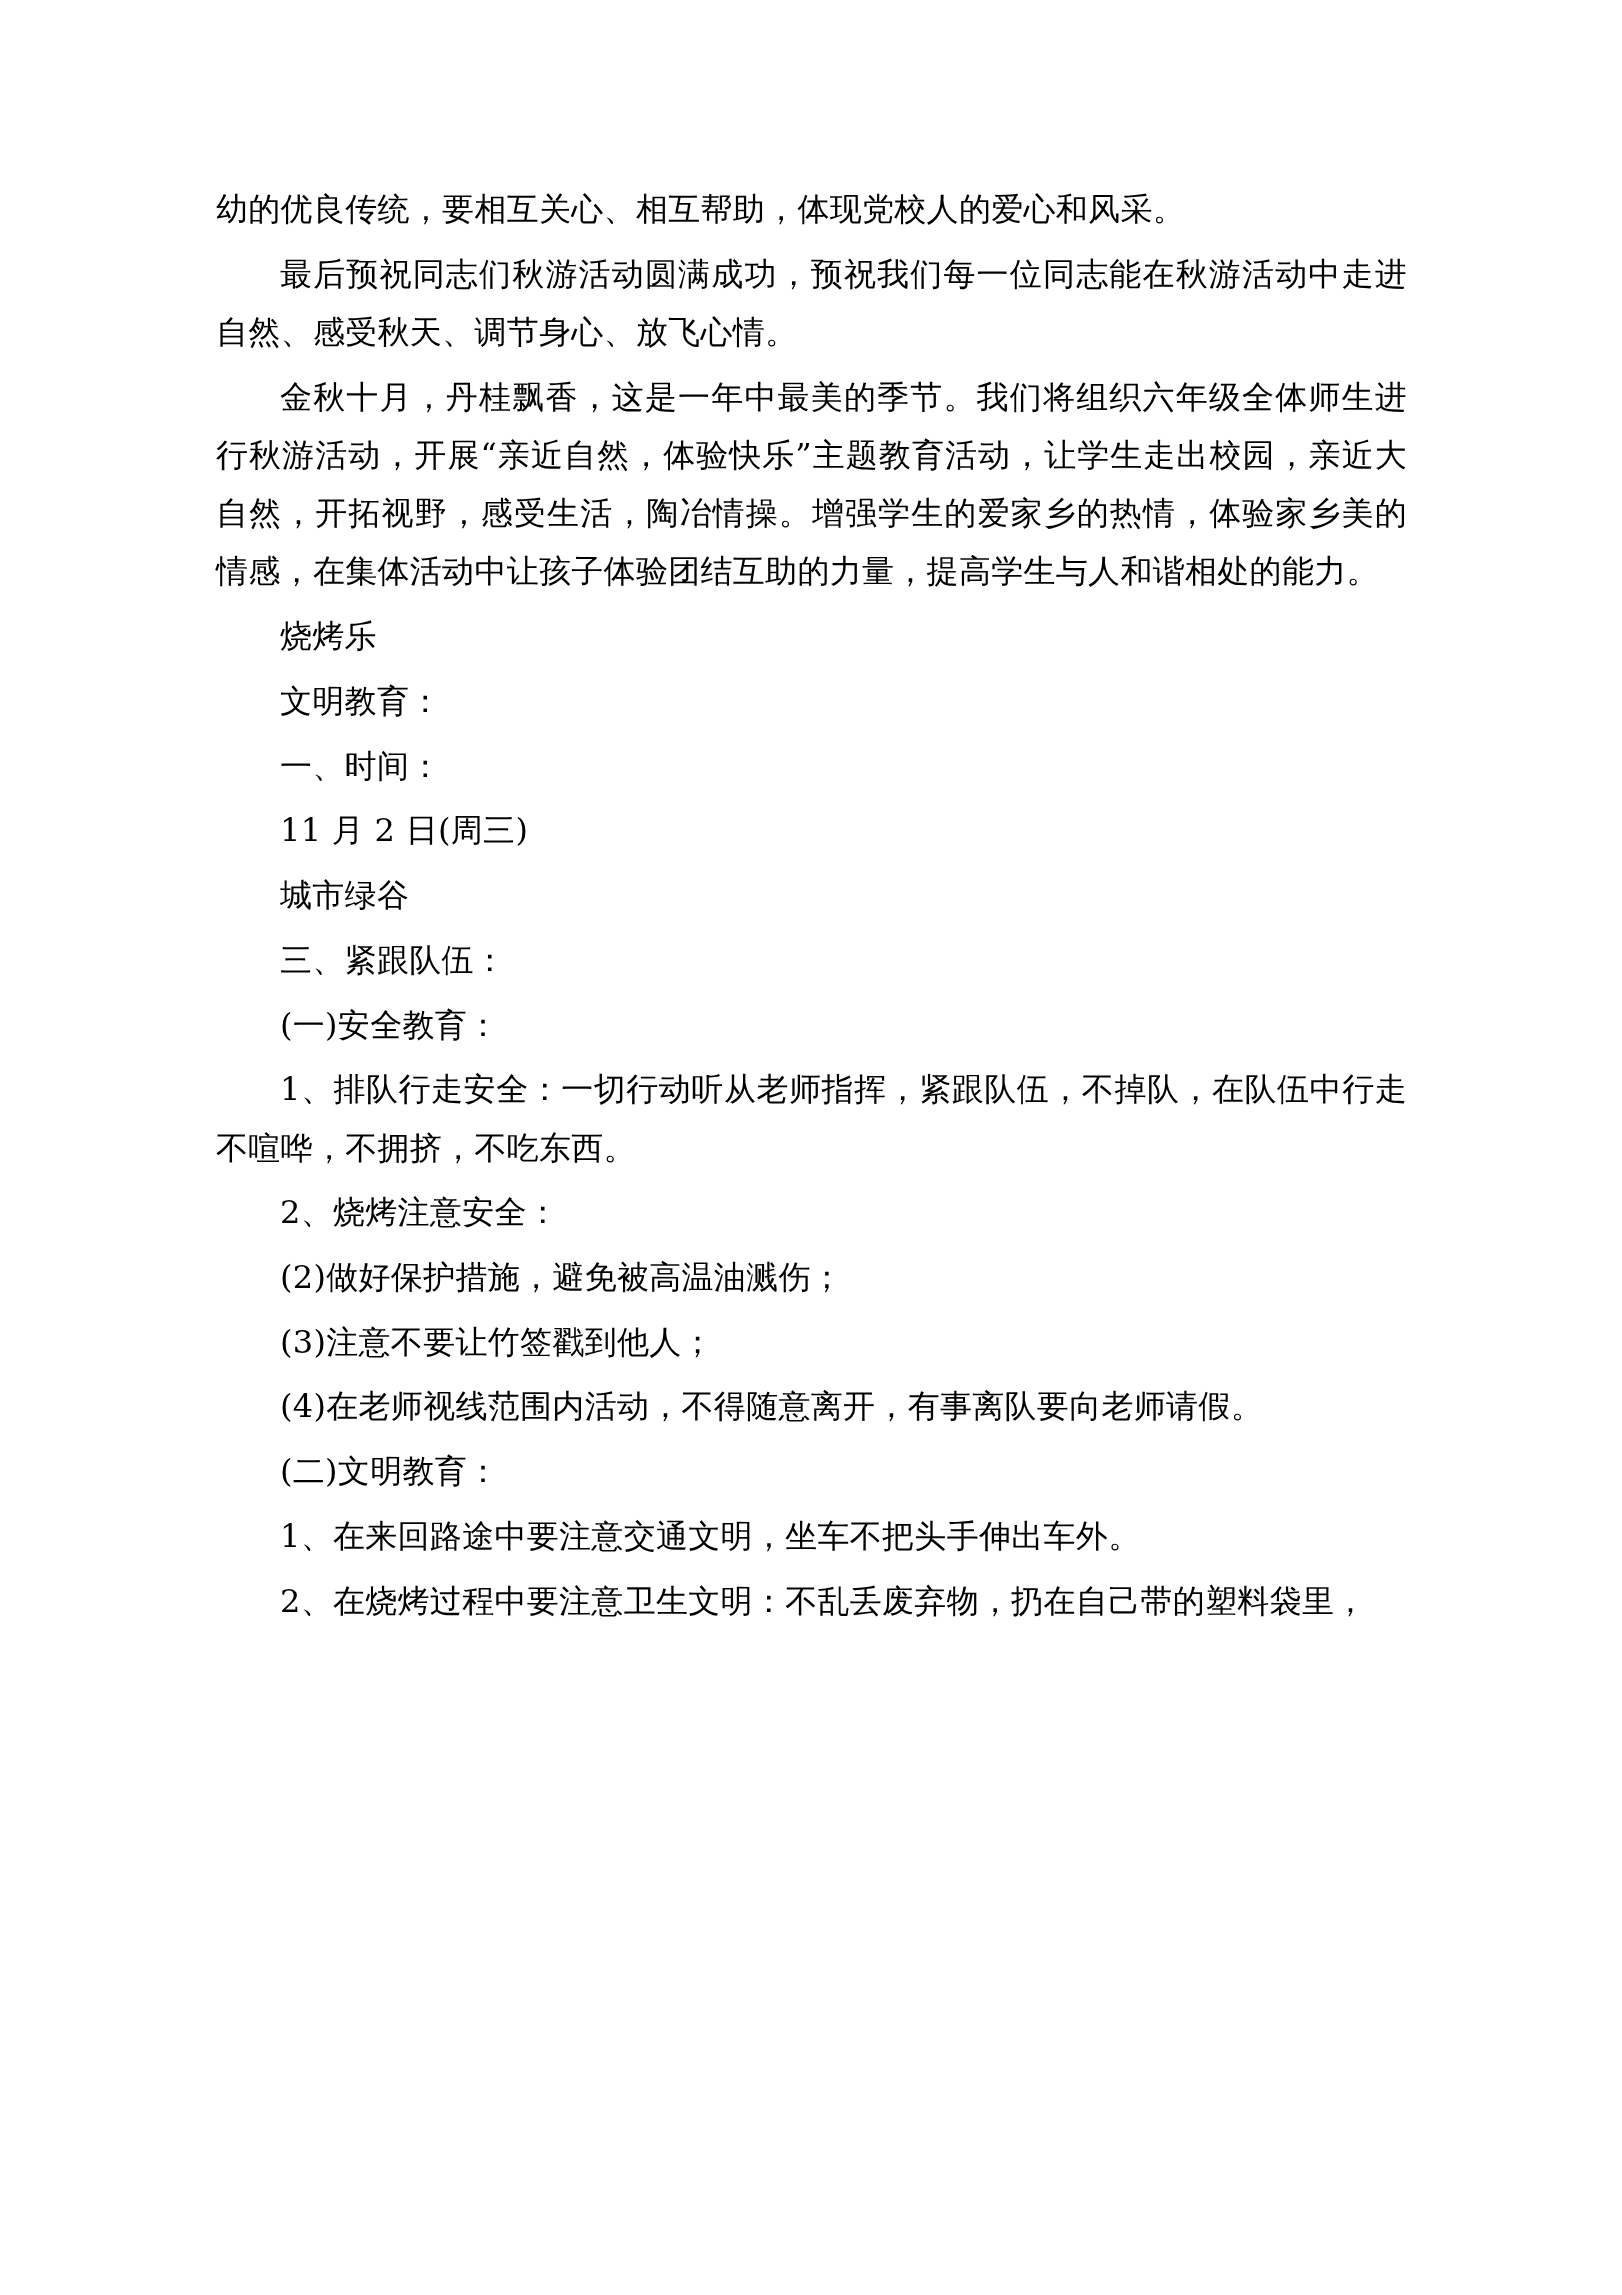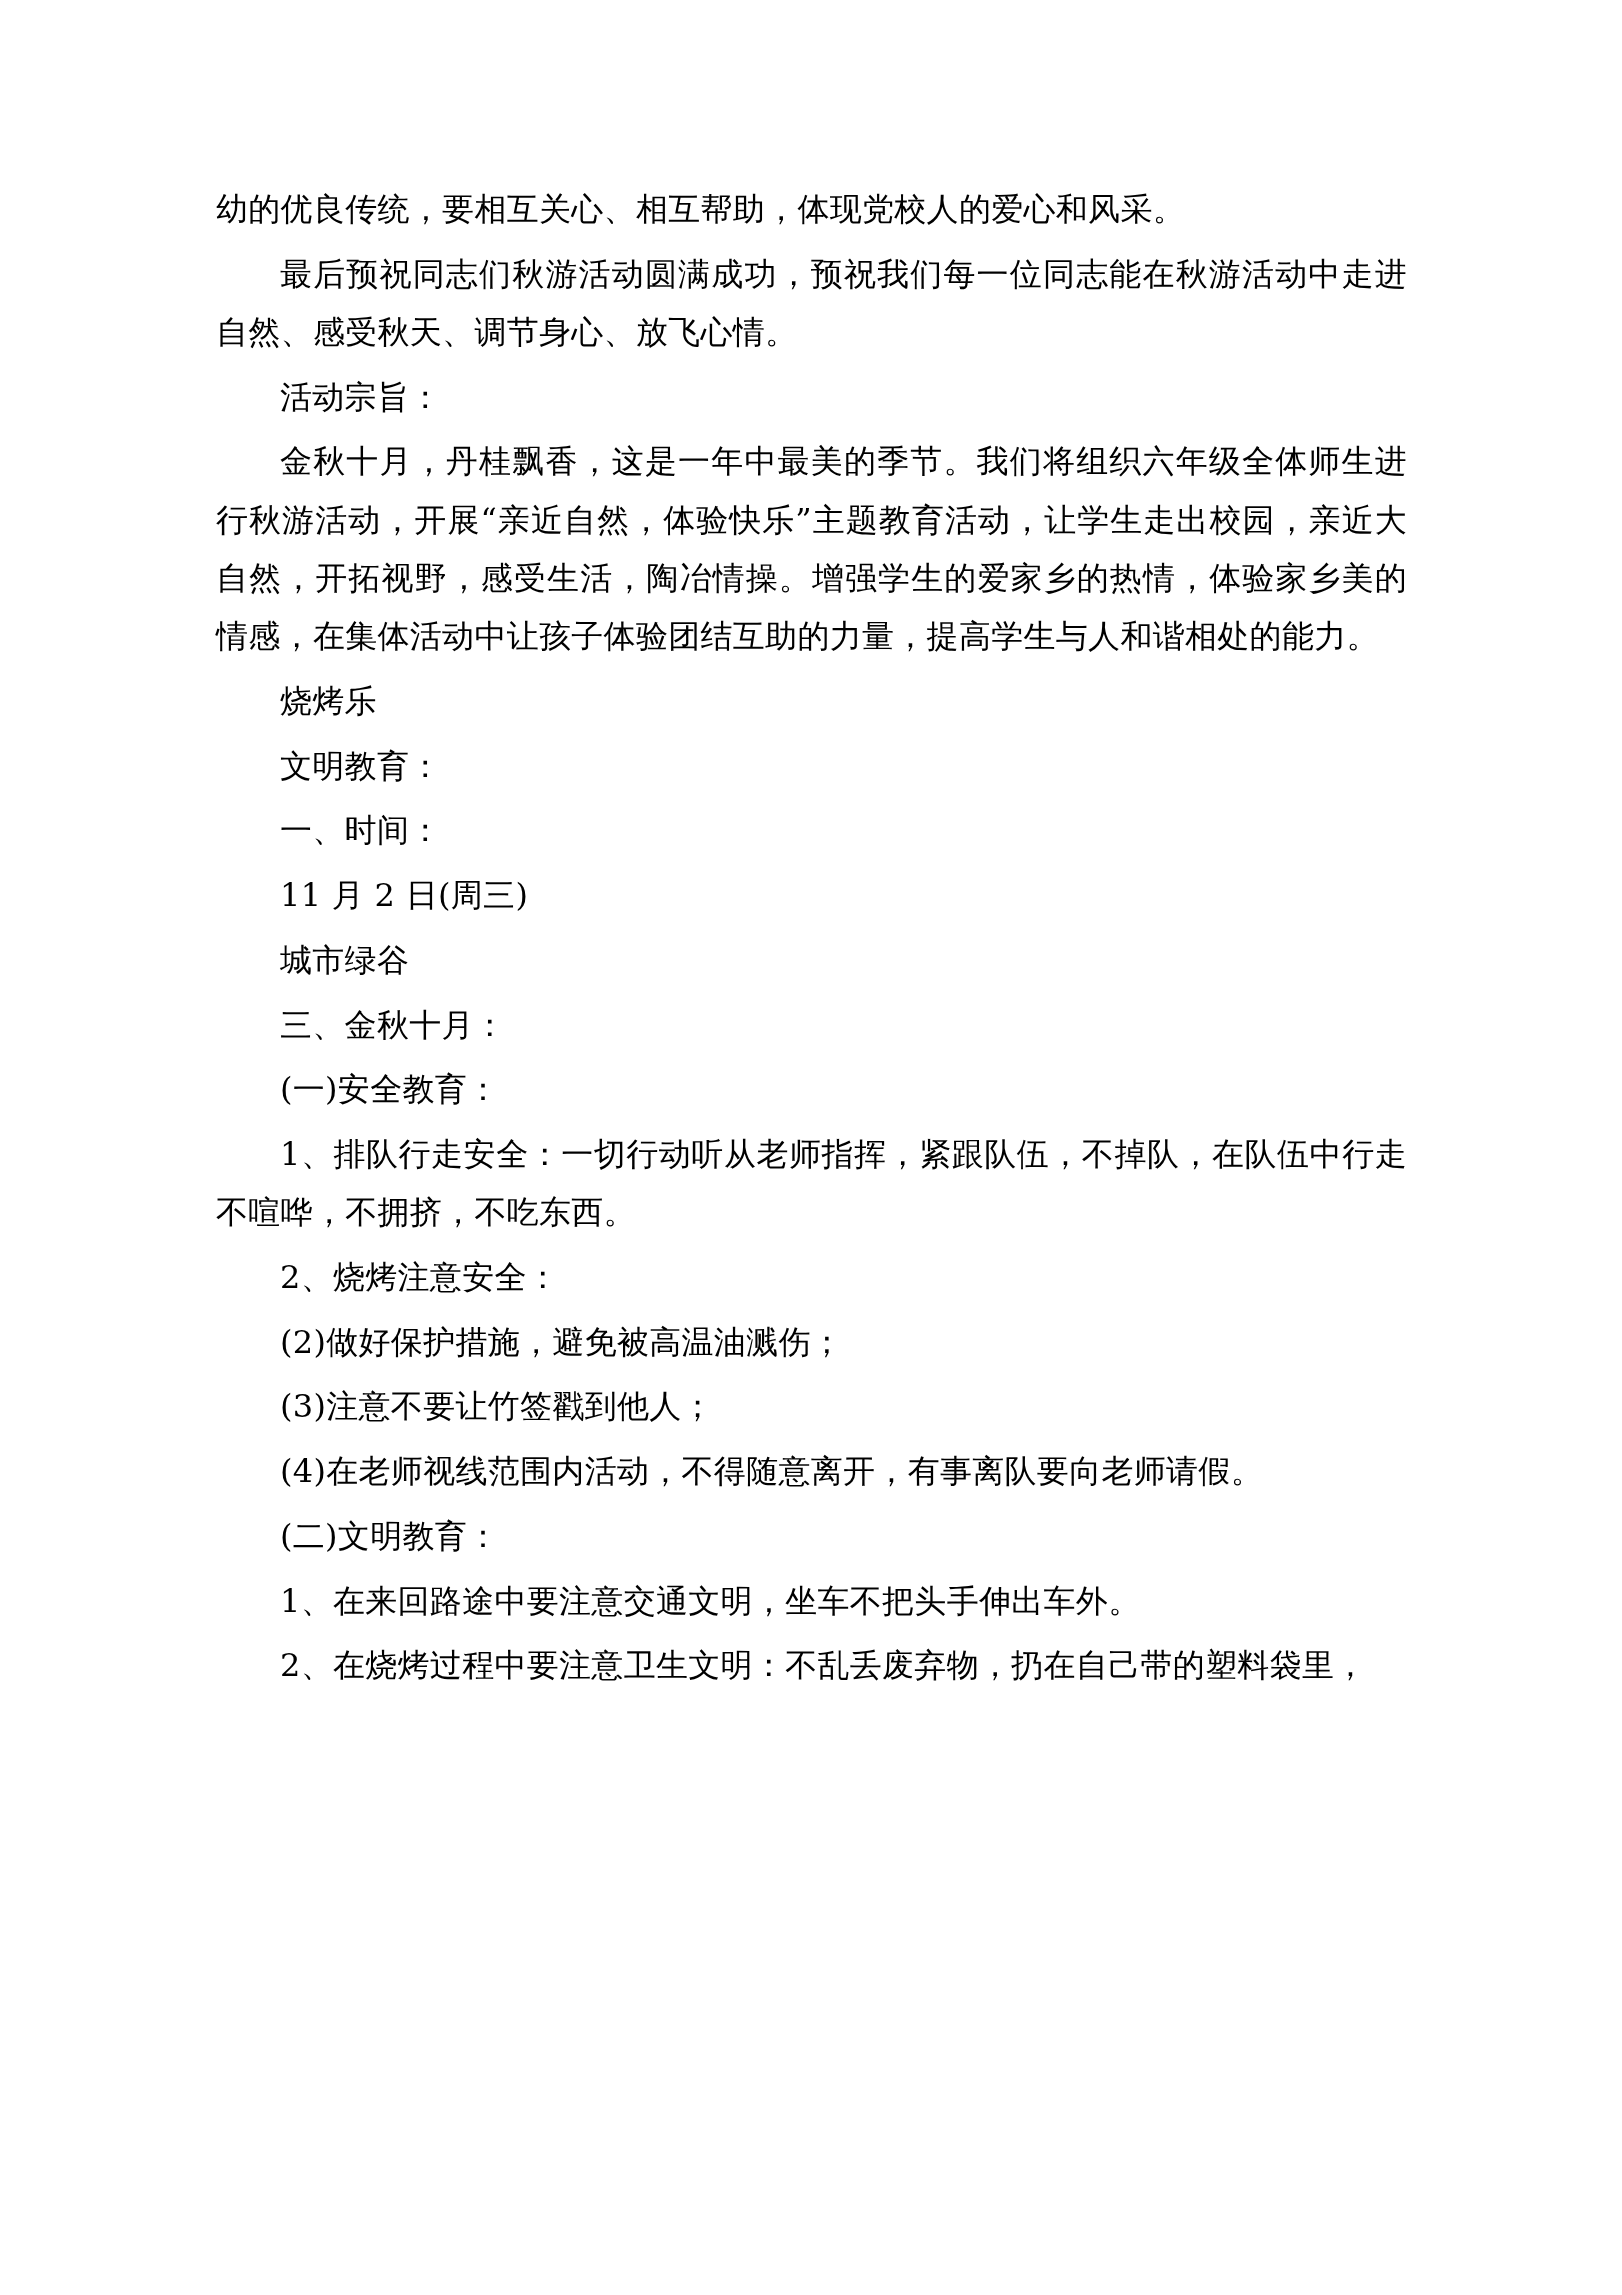--- a/index.html
+++ b/index.html
@@ -39,28 +39,27 @@
     text-indent: 0;
   }
 </style>
 </head>
 <body>
 
 <div class="page">
   <div class="doc-body">
     <p class="para noindent">幼的优良传统，要相互关心、相互帮助，体现党校人的爱心和风采。</p>
     <p class="para">最后预祝同志们秋游活动圆满成功，预祝我们每一位同志能在秋游活动中走进自然、感受秋天、调节身心、放飞心情。</p>
-    <p class="para">活动宗旨：</p>
     <p class="para">金秋十月，丹桂飘香，这是一年中最美的季节。我们将组织六年级全体师生进行秋游活动，开展“亲近自然，体验快乐”主题教育活动，让学生走出校园，亲近大自然，开拓视野，感受生活，陶冶情操。增强学生的爱家乡的热情，体验家乡美的情感，在集体活动中让孩子体验团结互助的力量，提高学生与人和谐相处的能力。</p>
     <p class="para">烧烤乐</p>
     <p class="para">文明教育：</p>
     <p class="para">一、时间：</p>
     <p class="para">11 月 2 日(周三)</p>
     <p class="para">城市绿谷</p>
-    <p class="para">三、金秋十月：</p>
+    <p class="para">三、紧跟队伍：</p>
     <p class="para">(一)安全教育：</p>
     <p class="para">1、排队行走安全：一切行动听从老师指挥，紧跟队伍，不掉队，在队伍中行走不喧哗，不拥挤，不吃东西。</p>
     <p class="para">2、烧烤注意安全：</p>
     <p class="para">(2)做好保护措施，避免被高温油溅伤；</p>
     <p class="para">(3)注意不要让竹签戳到他人；</p>
     <p class="para">(4)在老师视线范围内活动，不得随意离开，有事离队要向老师请假。</p>
     <p class="para">(二)文明教育：</p>
     <p class="para">1、在来回路途中要注意交通文明，坐车不把头手伸出车外。</p>
     <p class="para">2、在烧烤过程中要注意卫生文明：不乱丢废弃物，扔在自己带的塑料袋里，</p>
   </div>

